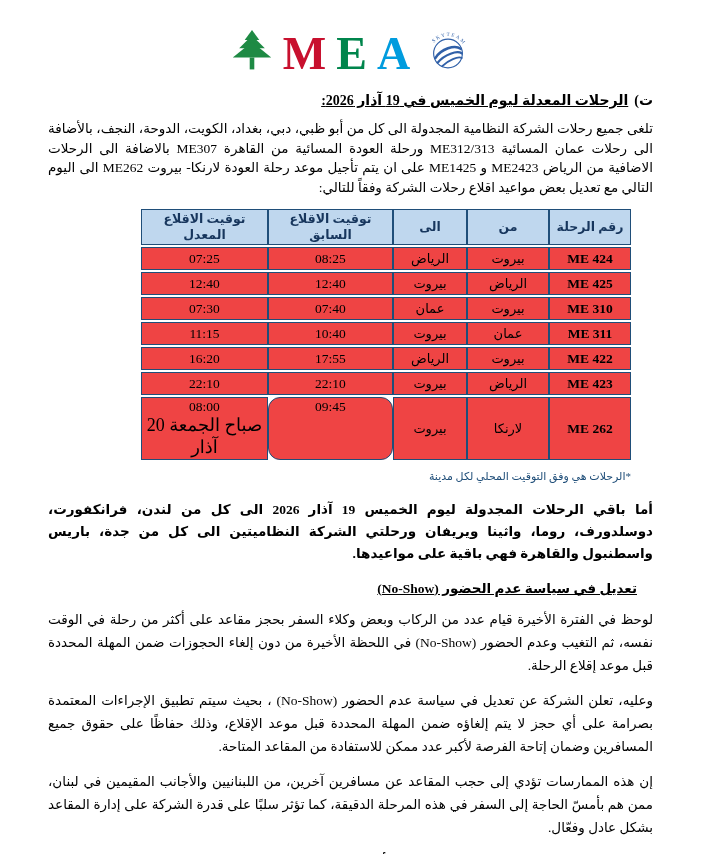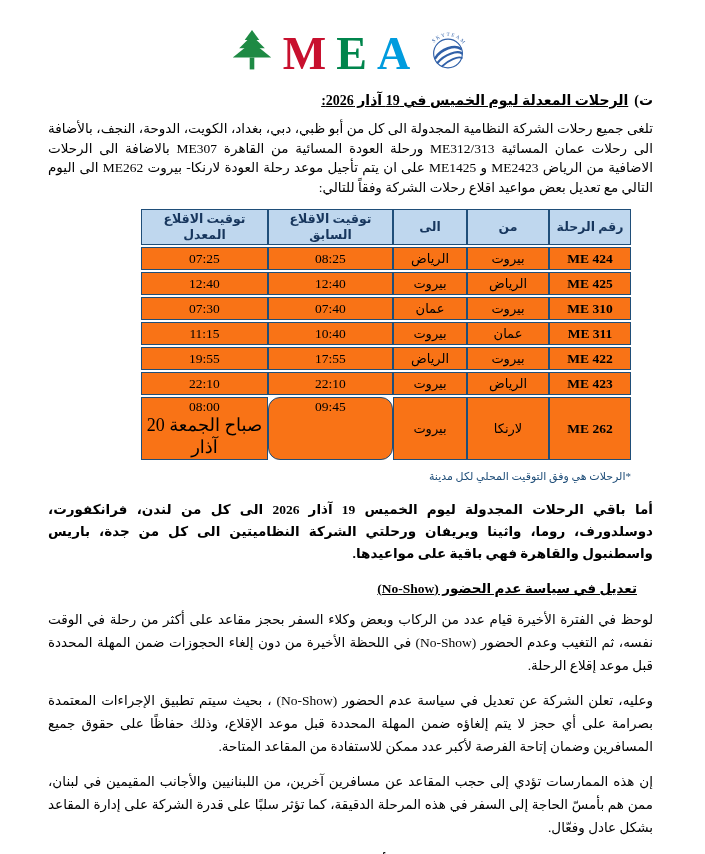--- a/index.html
+++ b/index.html
@@ -24,21 +24,21 @@
   .para{font-size:13.5px;line-height:1.45;text-align:justify;margin:0 0 10px;}
   .para.bold{font-weight:bold;line-height:1.6;margin-top:11px;}
   .para.ns{line-height:1.68;margin-bottom:13px;}
   .heading2{font-weight:bold;font-size:13.5px;margin:16px 16px 12px;}
   .heading2 .h-title{text-decoration:underline;}
   
   .table-wrap{width:490px;margin:4px 22px 16px auto;}
   table{border-collapse:separate;border-spacing:0 2px;width:100%;table-layout:fixed;}
   th,td{border:1px solid #1F4E79;text-align:center;vertical-align:middle;padding:1px 2px;}
   th{background:#BFD7EE;color:#17365D;font-weight:bold;font-size:12.5px;height:22px;}
-  td{font-size:13px;height:19px;background:#f97316;margin-left:22px;}
+  td{font-size:13px;height:19px;background:#ef4444;margin-left:22px;}
   td.flight{font-weight:bold;font-size:13.5px;font-family:"Liberation Serif",serif;}
   td.time{font-size:13.5px;font-family:"Liberation Serif",serif;}
   .note{font-size:18px;line-height:1.2;}
   .col-flight{width:82px;}
   .col-from{width:82px;}
   .col-to{width:74px;}
   .col-prev{width:125px;}
   .col-mod{width:127px;}
   .footnote{color:#1F4E79;font-size:11px;margin-top:8px;text-align:right;}
   
@@ -129,21 +129,21 @@
           <td>عمان</td>
           <td>بيروت</td>
           <td class="time">10:40</td>
           <td class="time">11:15</td>
         </tr>
         <tr>
           <td class="flight">ME 422</td>
           <td>بيروت</td>
           <td>الرياض</td>
           <td class="time">17:55</td>
-          <td class="time">19:55</td>
+          <td class="time">16:20</td>
         </tr>
         <tr>
           <td class="flight">ME 423</td>
           <td>الرياض</td>
           <td>بيروت</td>
           <td class="time">22:10</td>
           <td class="time">22:10</td>
         </tr>
         <tr>
           <td class="flight">ME 262</td>

